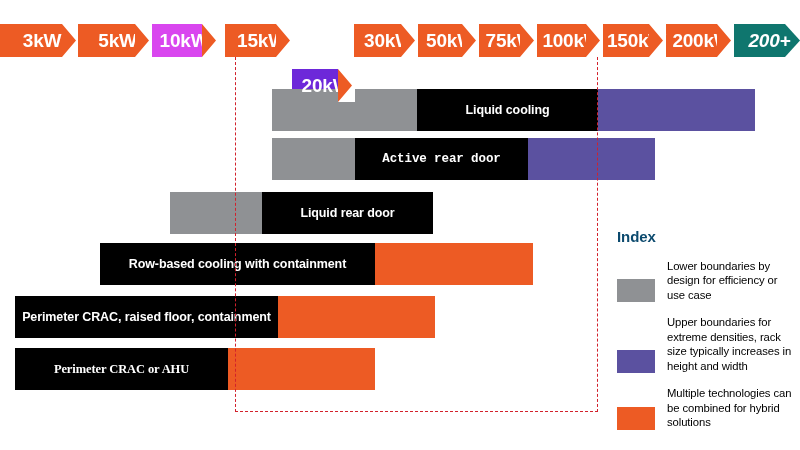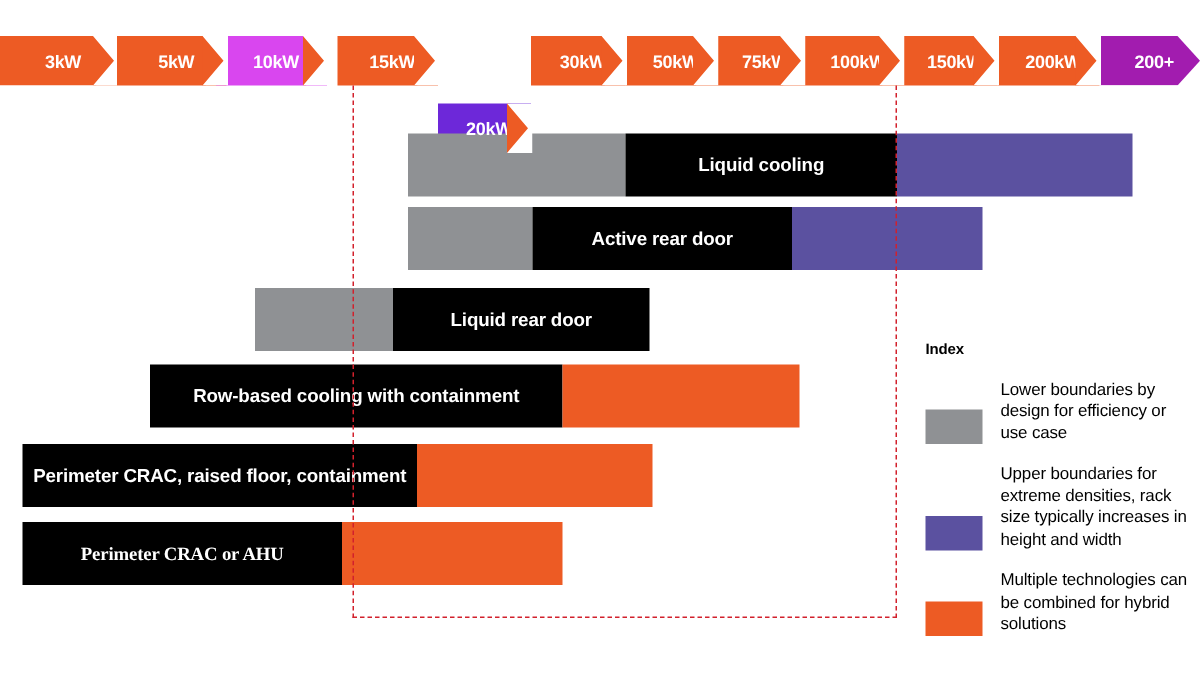--- a/index.html
+++ b/index.html
@@ -30,21 +30,21 @@
     top: 24px;
     width: 800px;
     height: 33px;
   }
   .scale-seg {
     position: absolute;
     top: 0;
     height: 33px;
     background: #ED5B24;
     color: #ffffff;
-    font-size: 12px;
+    font-size: 19px;
     font-weight: bold;
     letter-spacing: -0.2px;
     display: flex;
     align-items: center;
     justify-content: center;
     box-sizing: border-box;
   }
   .scale-seg .seg-label {
     position: relative;
     z-index: 3;
@@ -119,23 +119,23 @@
 
   
   .legend {
     position: absolute;
     left: 617px;
     top: 228px;
     width: 175px;
     z-index: 7;
   }
   .legend-title {
-    font-size: 10px;
+    font-size: 15px;
     font-weight: bold;
-    color: #000000;
+    color: #0c4a6e;
     margin-bottom: 14px;
     letter-spacing: -0.1px;
   }
   .legend-item {
     display: flex;
     align-items: flex-end;
     margin-bottom: 13px;
   }
   .legend-swatch {
     width: 38px;
@@ -230,33 +230,33 @@
           <path d="M0,0 L17,0 L17,33 L0,33 L14,16.5 Z" fill="#FFFFFF"></path>
         </svg>
       </div>
       <div class="scale-seg" style="left: 665px; width: 68px; background: rgb(237, 91, 36);">
         <span class="seg-label">200kW</span>
         <svg class="notch" viewBox="0 0 17 33" preserveAspectRatio="none">
           <path d="M2,0 L16,16.5 L2,33 L-4,33 L-4,0 Z" fill="#ED5B24"></path>
           <path d="M0,0 L17,0 L17,33 L0,33 L14,16.5 Z" fill="#FFFFFF"></path>
         </svg>
       </div>
-      <div class="scale-seg last" style="left: 733px; width: 67px; background: #a21caf; clip-path: polygon(0px 0px, calc(100% - 15px) 0px, 100% 50%, calc(100% - 15px) 100%, 0px 100%);">
+      <div class="scale-seg last" style="left: 733px; width: 67px; background: #0f766e; clip-path: polygon(0px 0px, calc(100% - 15px) 0px, 100% 50%, calc(100% - 15px) 100%, 0px 100%); font-style: italic;">
         <span class="seg-label">200+</span>
       </div>
     </div>
 
   <div class="bars-layer">
       <div class="bar-row" style="top: 89px; left: 0px; width: 800px;">
         <div class="bar-seg gray" style="left: 272px; width: 145px;"></div>
         <div class="bar-seg black" style="left: 417px; width: 181px;"></div>
         <div class="bar-seg purple" style="left: 598px; width: 157px;"></div>
         <div class="bar-label" style="left: 417px; width: 181px;">Liquid cooling</div>
       </div>
-      <div class="bar-row" style="top: 138px; left: 0px; width: 676px;">
+      <div class="bar-row" style="top: 138px; left: 0px; width: 676px; font-family: Liberation Mono, monospace;">
         <div class="bar-seg gray" style="left: 272px; width: 83px;"></div>
         <div class="bar-seg black" style="left: 355px; width: 173px;"></div>
         <div class="bar-seg purple" style="left: 528px; width: 127px;"></div>
         <div class="bar-label" style="left: 355px; width: 173px;">Active rear door</div>
       </div>
       <div class="bar-row" style="top: 192px; left: 0px; width: 800px;">
         <div class="bar-seg gray" style="left: 170px; width: 92px;"></div>
         <div class="bar-seg black" style="left: 262px; width: 171px;"></div>
         <div class="bar-label" style="left: 262px; width: 171px;">Liquid rear door</div>
       </div>

